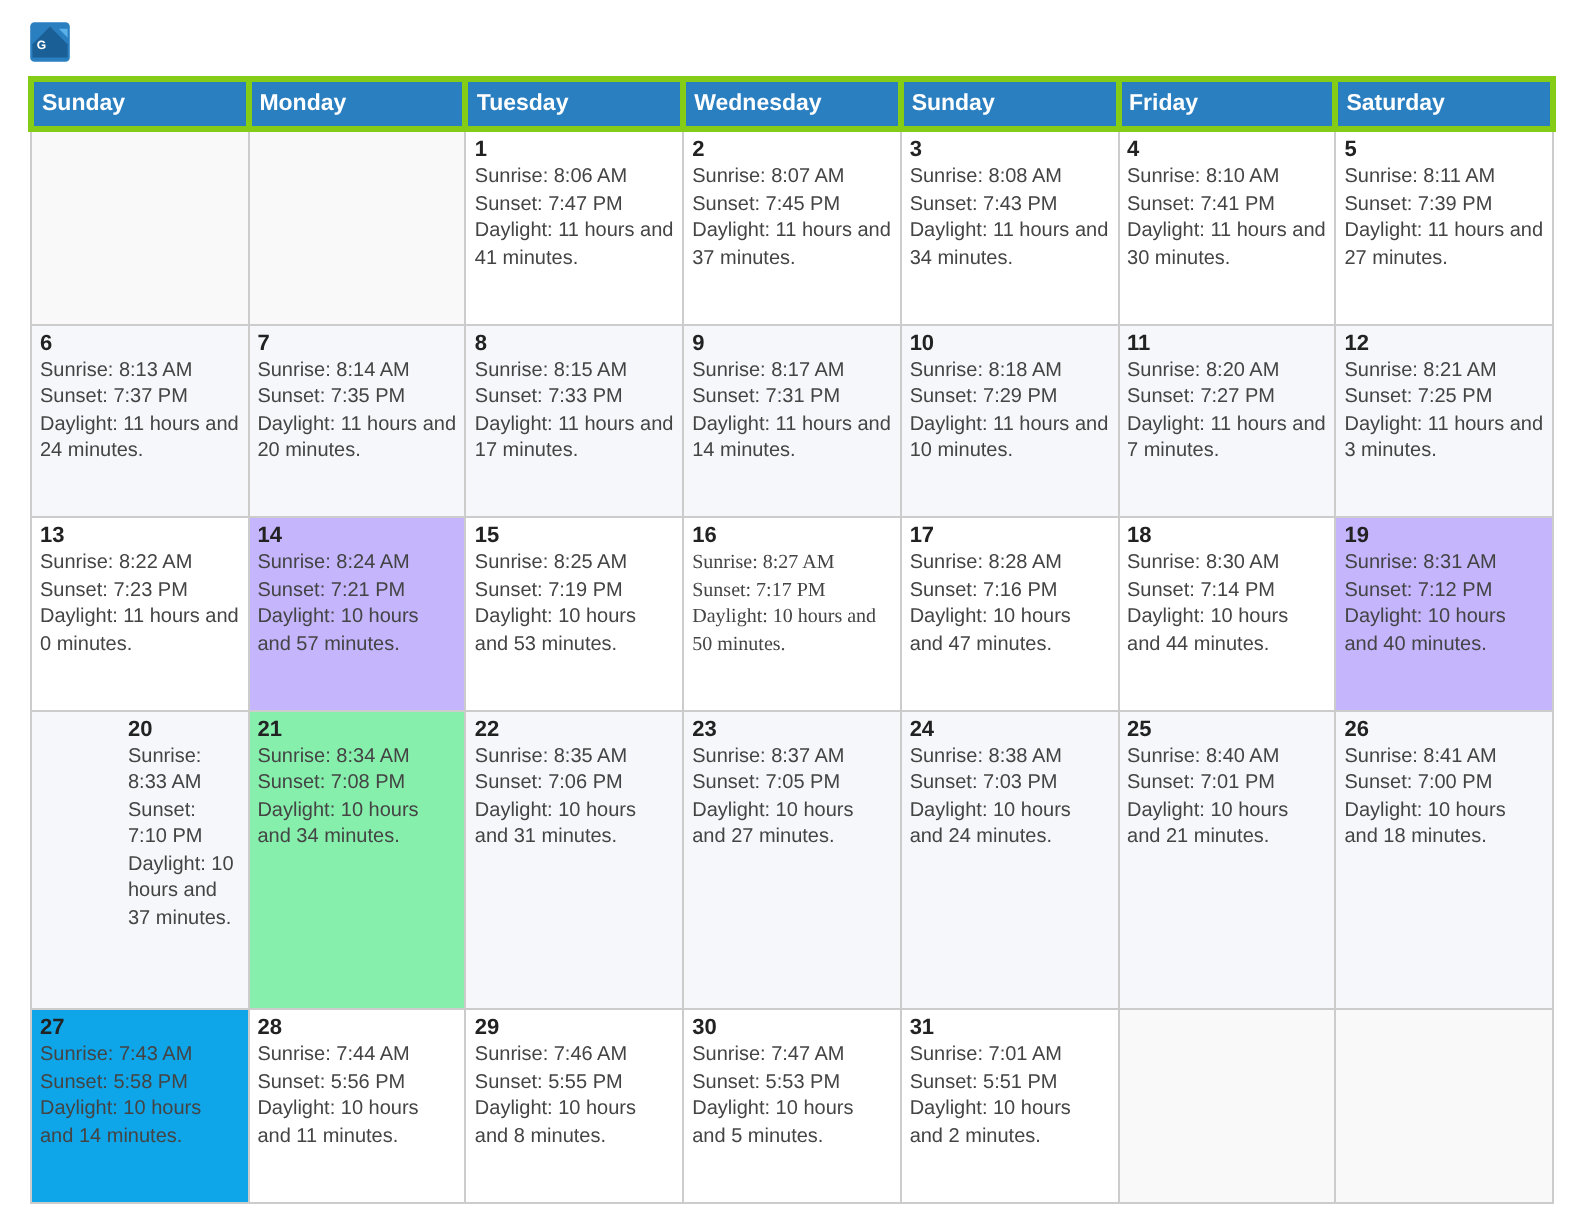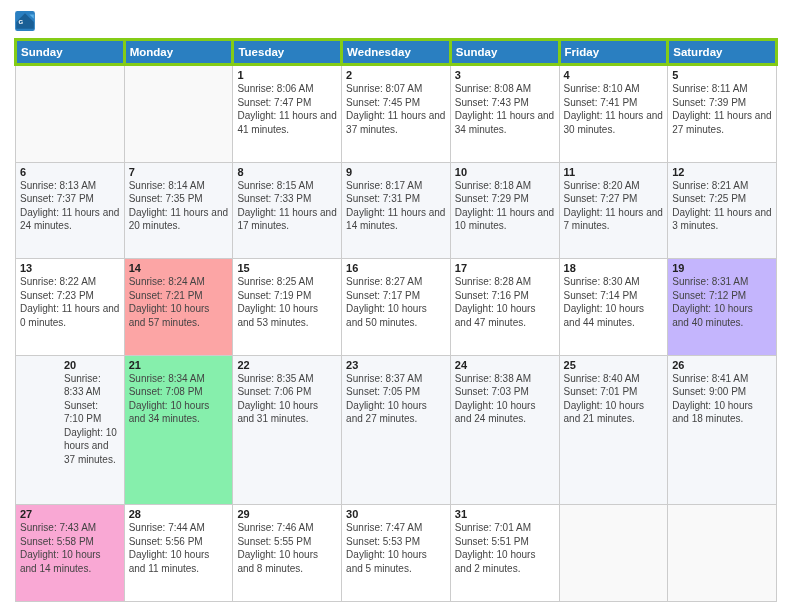--- a/index.html
+++ b/index.html
@@ -214,35 +214,35 @@
 Daylight: 11 hours and 3 minutes.</div>
           </td>
         </tr>
         <tr>
           <td style="background: rgb(255, 255, 255);">
             <span class="day-number">13</span>
             <div class="day-info" style="white-space: pre-line;">Sunrise: 8:22 AM
 Sunset: 7:23 PM
 Daylight: 11 hours and 0 minutes.</div>
           </td>
-          <td style="background: #fca5a5;">
+          <td style="background: #c4b5fd;">
             <span class="day-number">14</span>
             <div class="day-info" style="white-space: pre-line;">Sunrise: 8:24 AM
 Sunset: 7:21 PM
 Daylight: 10 hours and 57 minutes.</div>
           </td>
           <td style="background: rgb(255, 255, 255);">
             <span class="day-number">15</span>
             <div class="day-info" style="white-space: pre-line;">Sunrise: 8:25 AM
 Sunset: 7:19 PM
 Daylight: 10 hours and 53 minutes.</div>
           </td>
           <td style="background: rgb(255, 255, 255);">
             <span class="day-number">16</span>
-            <div class="day-info" style="white-space: pre-line;">Sunrise: 8:27 AM
+            <div class="day-info" style="white-space: pre-line; font-family: Liberation Serif, serif;">Sunrise: 8:27 AM
 Sunset: 7:17 PM
 Daylight: 10 hours and 50 minutes.</div>
           </td>
           <td style="background: rgb(255, 255, 255);">
             <span class="day-number">17</span>
             <div class="day-info" style="white-space: pre-line;">Sunrise: 8:28 AM
 Sunset: 7:16 PM
 Daylight: 10 hours and 47 minutes.</div>
           </td>
           <td style="background: rgb(255, 255, 255);">
@@ -291,26 +291,26 @@
           </td>
           <td style="background: rgb(245, 247, 250);">
             <span class="day-number">25</span>
             <div class="day-info" style="white-space: pre-line;">Sunrise: 8:40 AM
 Sunset: 7:01 PM
 Daylight: 10 hours and 21 minutes.</div>
           </td>
           <td style="background: rgb(245, 247, 250);">
             <span class="day-number">26</span>
             <div class="day-info" style="white-space: pre-line;">Sunrise: 8:41 AM
-Sunset: 9:00 PM
+Sunset: 7:00 PM
 Daylight: 10 hours and 18 minutes.</div>
           </td>
         </tr>
         <tr>
-          <td style="background: #f9a8d4;">
+          <td style="background: #0ea5e9;">
             <span class="day-number">27</span>
             <div class="day-info" style="white-space: pre-line;">Sunrise: 7:43 AM
 Sunset: 5:58 PM
 Daylight: 10 hours and 14 minutes.</div>
           </td>
           <td style="background: rgb(255, 255, 255);">
             <span class="day-number">28</span>
             <div class="day-info" style="white-space: pre-line;">Sunrise: 7:44 AM
 Sunset: 5:56 PM
 Daylight: 10 hours and 11 minutes.</div>

